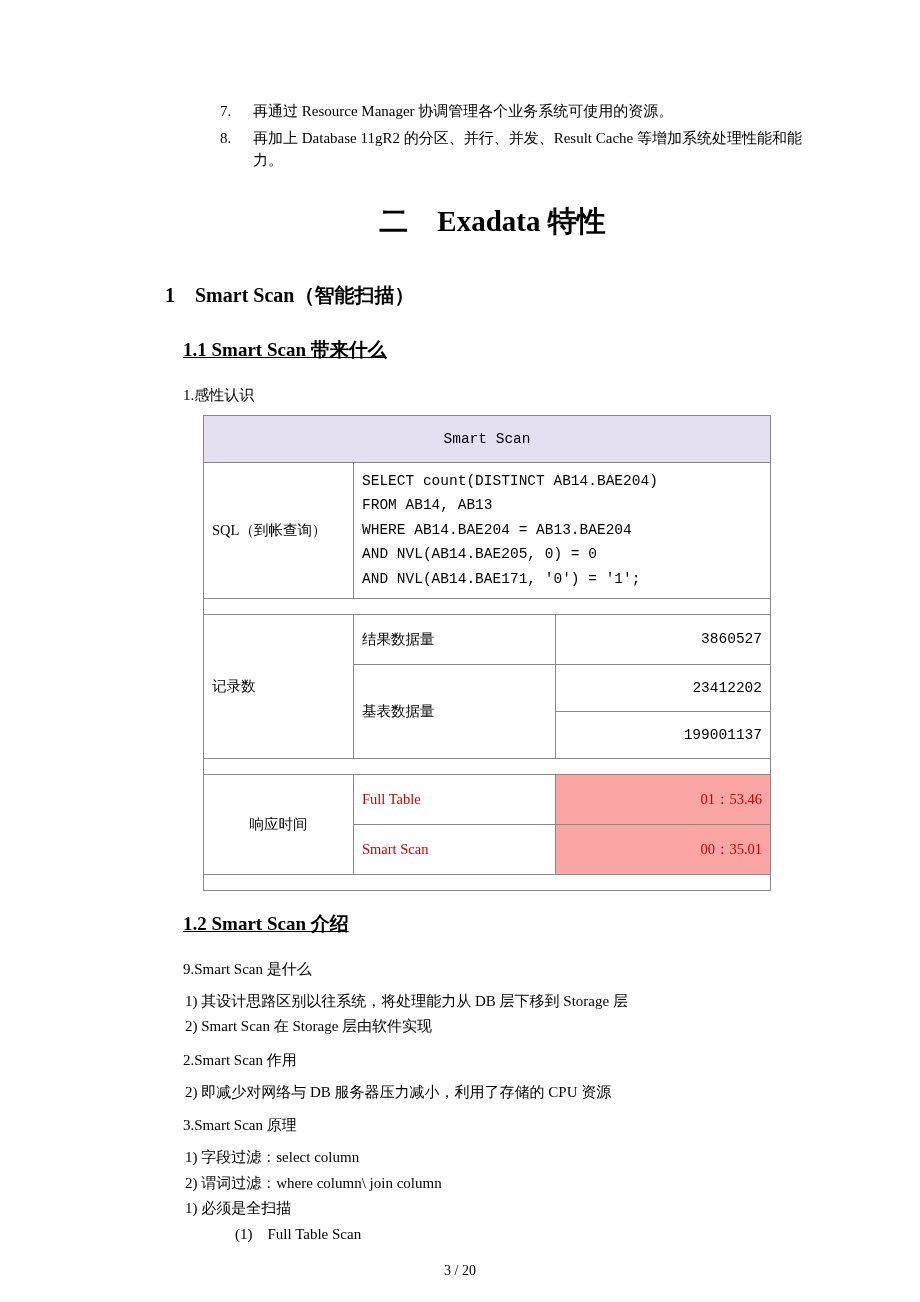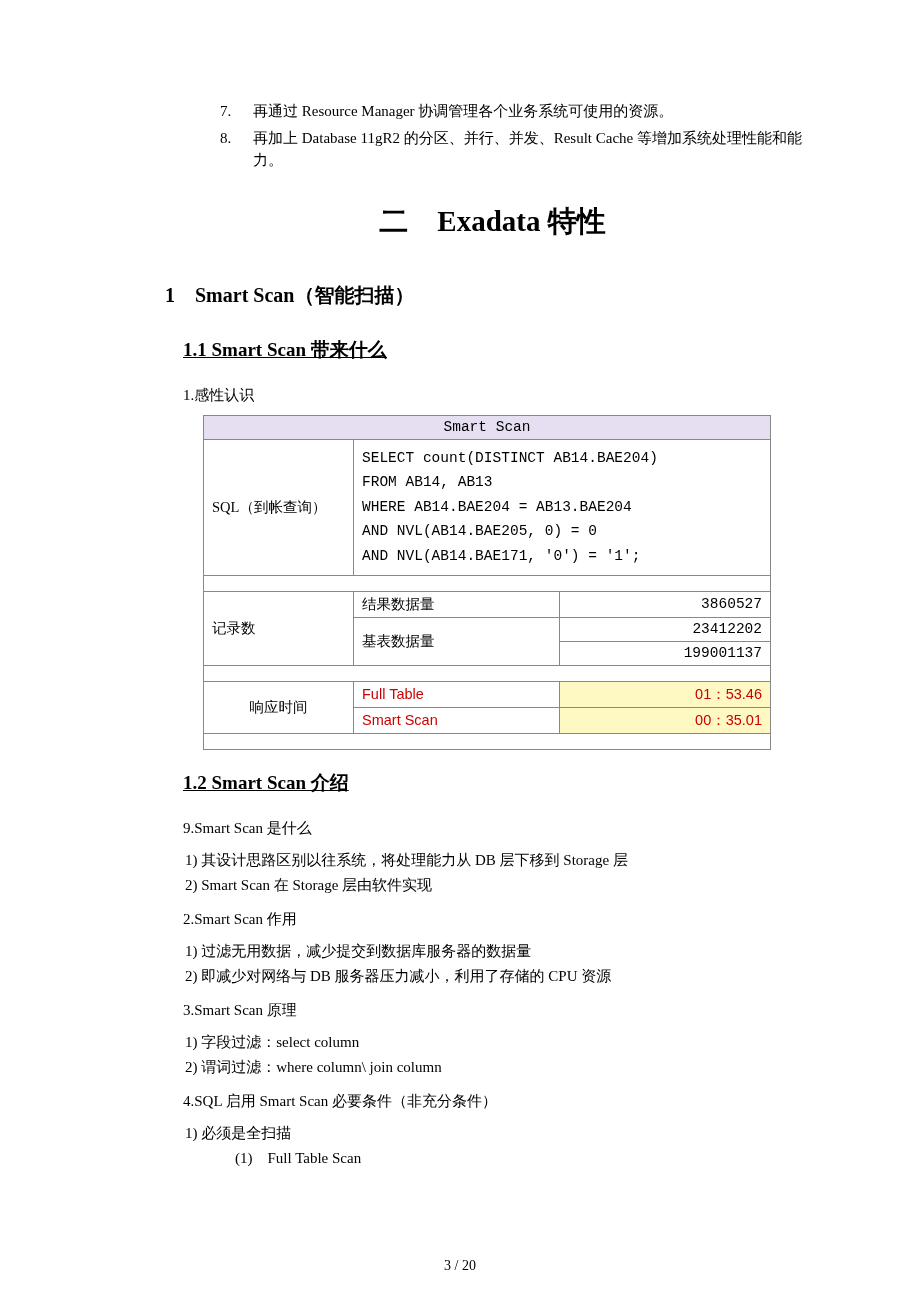--- a/index.html
+++ b/index.html
@@ -52,39 +52,39 @@
   .sub-indent-1 { margin-left: 20px; line-height: 1.7; }
   .sub-indent-2 { margin-left: 70px; line-height: 1.7; }
   table.smart {
     border-collapse: collapse;
     width: 568px;
     margin: 6px 0 20px 38px;
     font-size: 14.5px;
   }
   table.smart th, table.smart td {
     border: 1px solid #888;
-    padding: 3px 8px;
+    padding: 15px 8px;
     vertical-align: middle;
     height: 24px;
   }
   table.smart th.header {
     background: #e6dff2;
     text-align: center;
     font-weight: normal;
     font-family: "Courier New", monospace;
   }
   table.smart td.label { width: 150px; }
   table.smart td.code {
     font-family: "Courier New", monospace;
     line-height: 1.7;
     padding: 6px 8px;
   }
   table.smart td.num { text-align: right; font-family: "Courier New", monospace; }
-  table.smart td.hl { background: #fef9c3; }
-  table.smart .red { color: #cc0000; font-family: Liberation Sans, sans-serif; }
+  table.smart td.hl { background: #fca5a5; }
+  table.smart .red { color: #cc0000; font-family: Liberation Serif, serif; }
   table.smart .spacer td { height: 16px; padding:0; border-left:1px solid #888; border-right:1px solid #888; border-top:1px solid #888; border-bottom:1px solid #888;}
   .page-num {
     position: absolute;
     bottom: 28px;
     left: 0;
     width: 100%;
     text-align: center;
     font-size: 14px;
   }
 </style>
@@ -154,25 +154,23 @@
   </tbody>
     </table>
 
   <div class="h3">1.2 Smart Scan 介绍</div>
 
   <div class="sub-num">9.Smart Scan 是什么</div>
   <div class="sub-indent-1">1) 其设计思路区别以往系统，将处理能力从 DB 层下移到 Storage 层</div>
   <div class="sub-indent-1">2) Smart Scan 在 Storage 层由软件实现</div>
 
   <div class="sub-num">2.Smart Scan 作用</div>
-  <div class="sub-indent-1">1) 过滤无用数据，减少提交到数据库服务器的数据量</div>
   <div class="sub-indent-1">2) 即减少对网络与 DB 服务器压力减小，利用了存储的 CPU 资源</div>
 
   <div class="sub-num">3.Smart Scan 原理</div>
   <div class="sub-indent-1">1) 字段过滤：select column</div>
   <div class="sub-indent-1">2) 谓词过滤：where column\ join column</div>
 
-  <div class="sub-num">4.SQL 启用 Smart Scan 必要条件（非充分条件）</div>
   <div class="sub-indent-1">1) 必须是全扫描</div>
   <div class="sub-indent-2">(1)　Full Table Scan</div>
 
   <div class="page-num">3 / 20</div>
 </div>
 
 </body></html>

